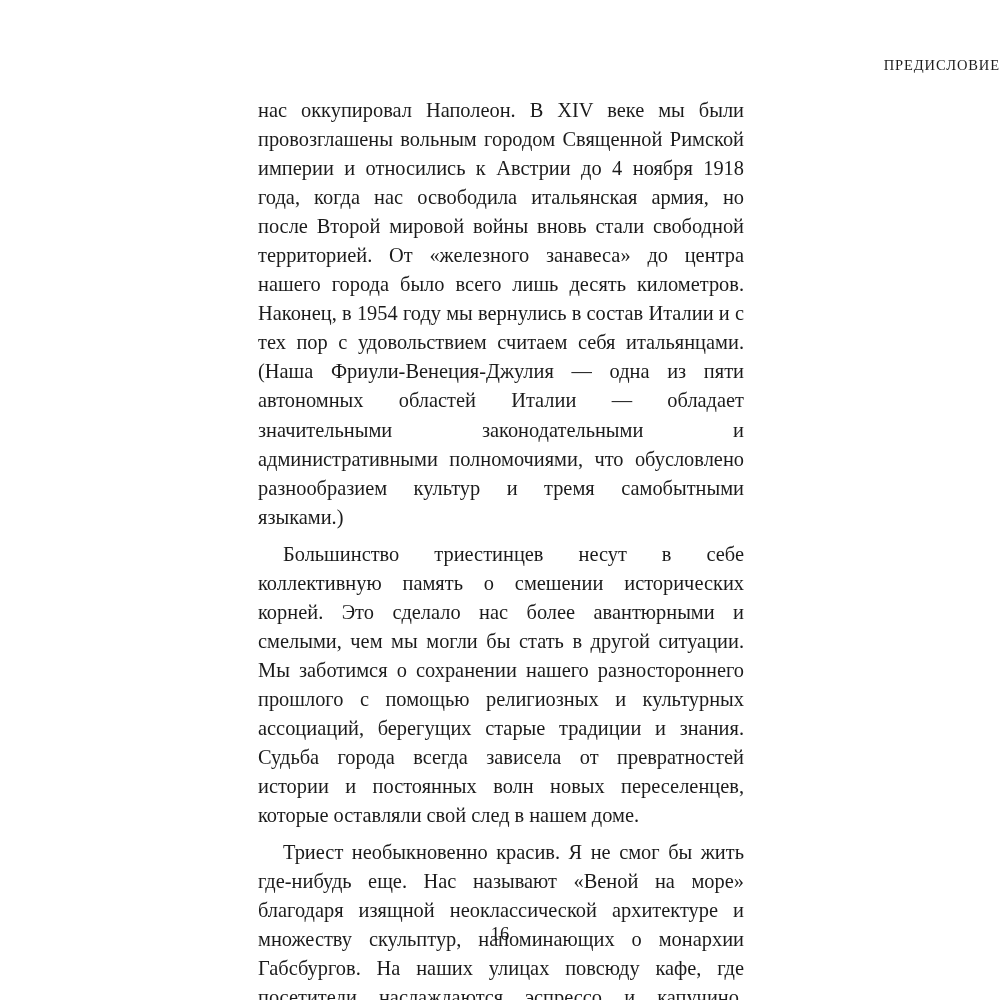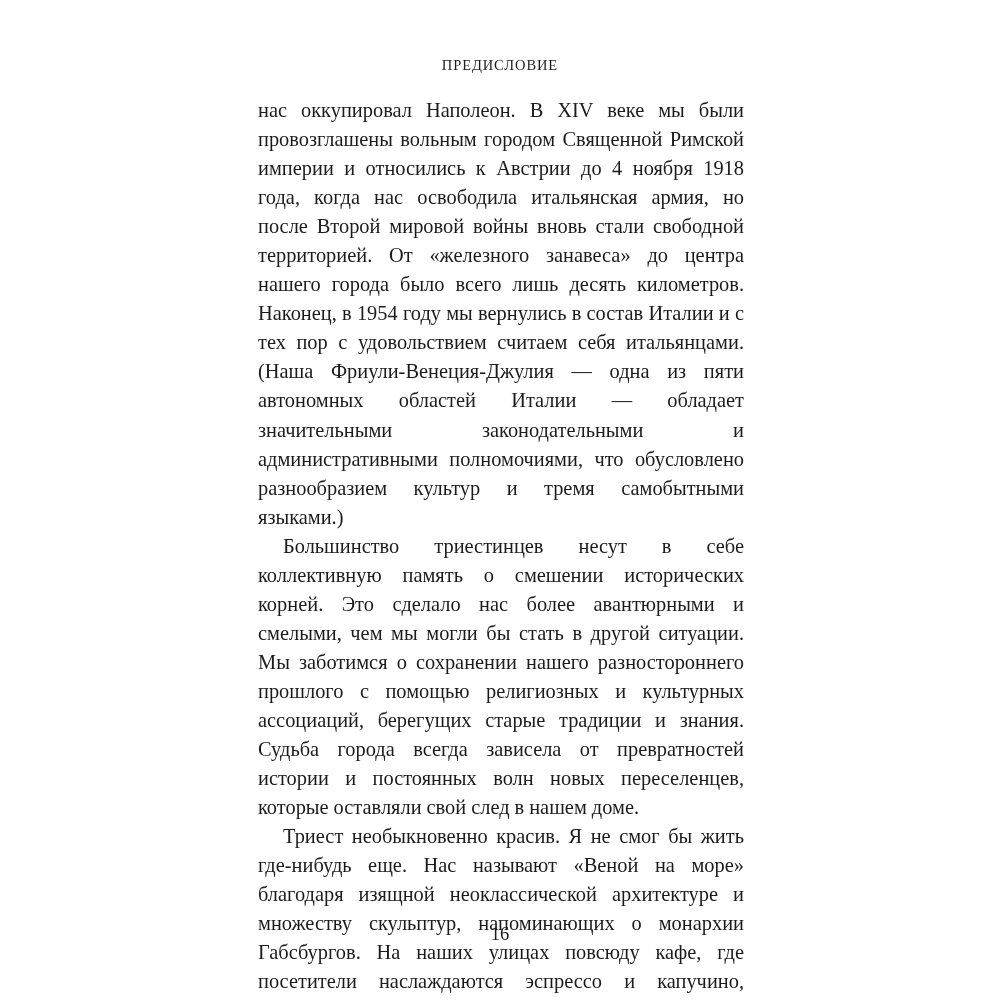--- a/index.html
+++ b/index.html
@@ -24,21 +24,21 @@
     background: #ffffff;
     box-sizing: border-box;
   }
 
   
   .running-head {
     position: absolute;
     top: 58px;
     left: 0;
     width: 1000px;
-    text-align: center;
+    text-align: right;
     font-family: "Liberation Serif", "DejaVu Serif", serif;
     font-size: 14.5px;
     letter-spacing: 0.9px;
     color: #1d1d1d;
     line-height: 1;
   }
 
   
   .text-column {
     position: absolute;
@@ -53,21 +53,21 @@
     line-height: 29.05px;
     text-align: justify;
     text-justify: inter-word;
     color: #1b1b1b;
     hyphens: manual;
     word-spacing: -0.1px;
     font-family: Liberation Serif, serif;
   }
 
   .para + .para {
-    margin-top: 0;
+    margin-top: 8px;
   }
 
   .para.indent {
     text-indent: 25px;
   }
 
   
   .para { text-align-last: left; }
 
   

